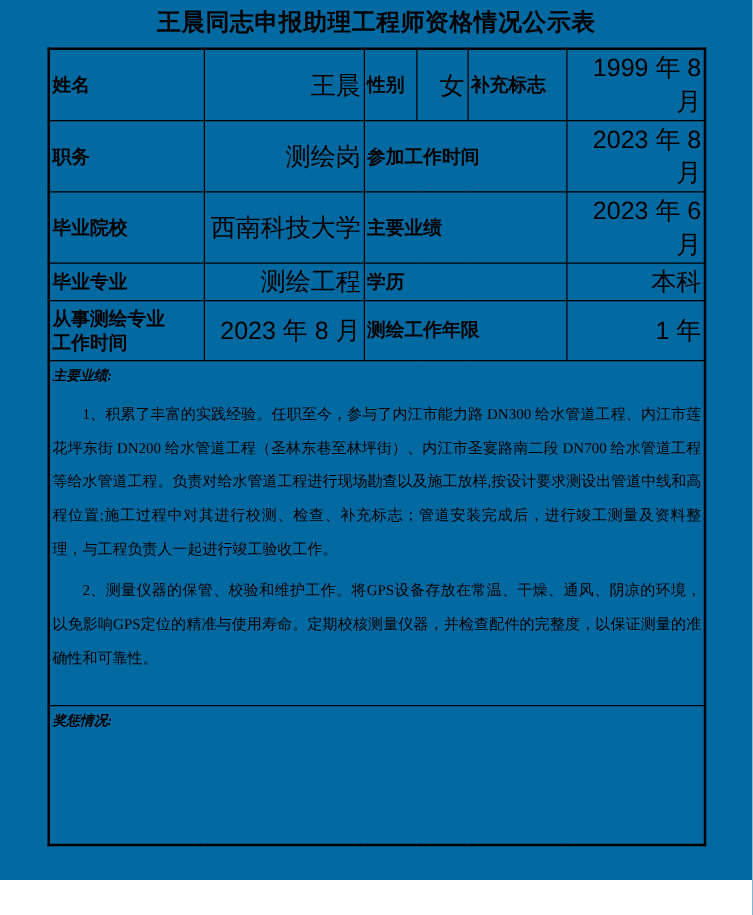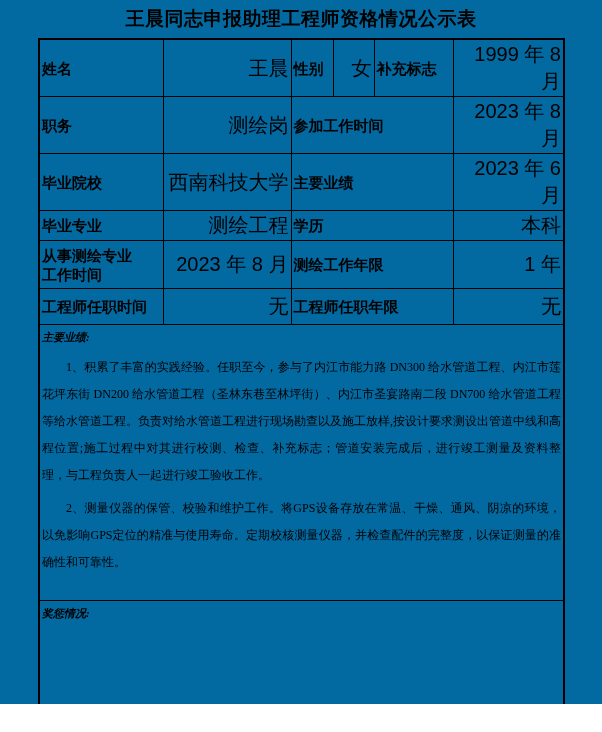--- a/index.html
+++ b/index.html
@@ -129,26 +129,20 @@
     </tr>
 
     <tr style="height:48px">
       <td class="label pre">从事测绘专业
 工作时间</td>
       <td class="value">2023 年 8 月</td>
       <td class="label" colspan="3">测绘工作年限</td>
       <td class="value">1 年</td>
     </tr>
 
-    <tr style="height:36px">
-      <td class="label">工程师任职时间</td>
-      <td class="value">无</td>
-      <td class="label" colspan="3">工程师任职年限</td>
-      <td class="value">无</td>
-    </tr>
 
     <tr>
       <td class="section" colspan="6" style="height:276px">
         <div class="sec-heading">主要业绩:</div>
         <p class="para">1、积累了丰富的实践经验。任职至今，参与了内江市能力路 DN300 给水管道工程、内江市莲花坪东街 DN200 给水管道工程（圣林东巷至林坪街）、内江市圣宴路南二段 DN700 给水管道工程等给水管道工程。负责对给水管道工程进行现场勘查以及施工放样,按设计要求测设出管道中线和高程位置;施工过程中对其进行校测、检查、补充标志；管道安装完成后，进行竣工测量及资料整理，与工程负责人一起进行竣工验收工作。</p>
         <p class="para">2、测量仪器的保管、校验和维护工作。将GPS设备存放在常温、干燥、通风、阴凉的环境，以免影响GPS定位的精准与使用寿命。定期校核测量仪器，并检查配件的完整度，以保证测量的准确性和可靠性。</p>
       </td>
     </tr>
 
     <tr>

